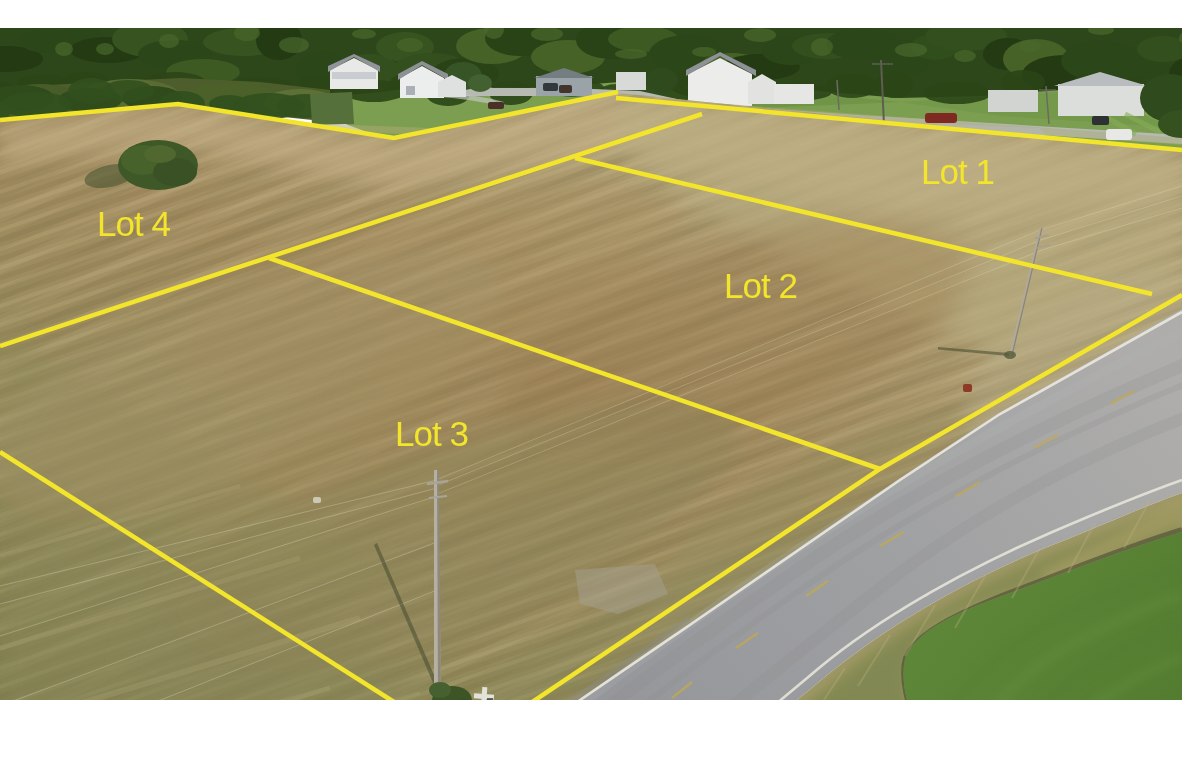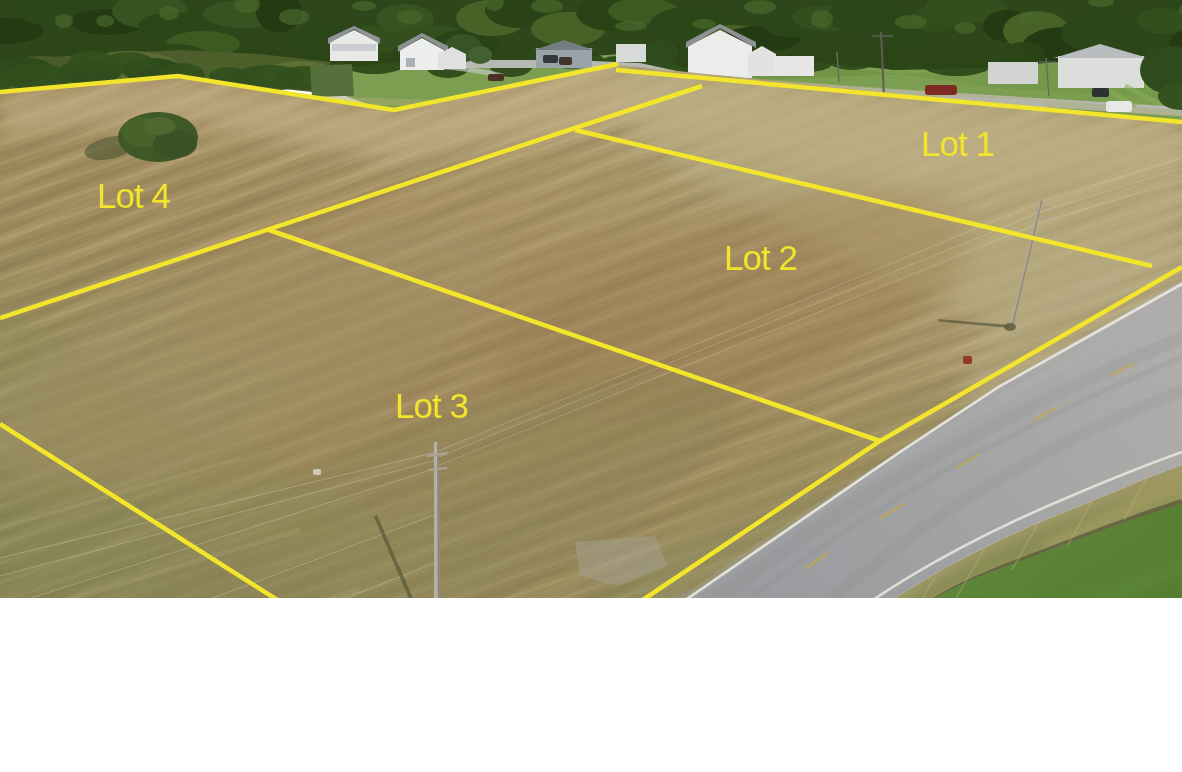--- a/index.html
+++ b/index.html
@@ -1,16 +1,16 @@
 <!DOCTYPE html>
 <html><head>
 <meta charset="utf-8">
 <style>
 html,body{margin:0;padding:0;background:#ffffff;}
-.wrap{position:relative;width:1182px;height:598px;overflow:hidden;font-family:"Liberation Sans",sans-serif;}
+.wrap{position:relative;width:1182px;height:672px;overflow:hidden;font-family:"Liberation Sans",sans-serif;margin-top:28px;}
 svg{display:block;}
 </style>
 </head>
 <body>
 <div class="wrap">
 <svg width="1182" height="772" viewBox="0 0 1182 772" xmlns="http://www.w3.org/2000/svg">
 <defs>
 <linearGradient id="fieldg" gradientUnits="userSpaceOnUse" x1="600" y1="80" x2="300" y2="772">
 <stop offset="0" stop-color="#b0a075"></stop>
 <stop offset="0.35" stop-color="#a28c60"></stop>

